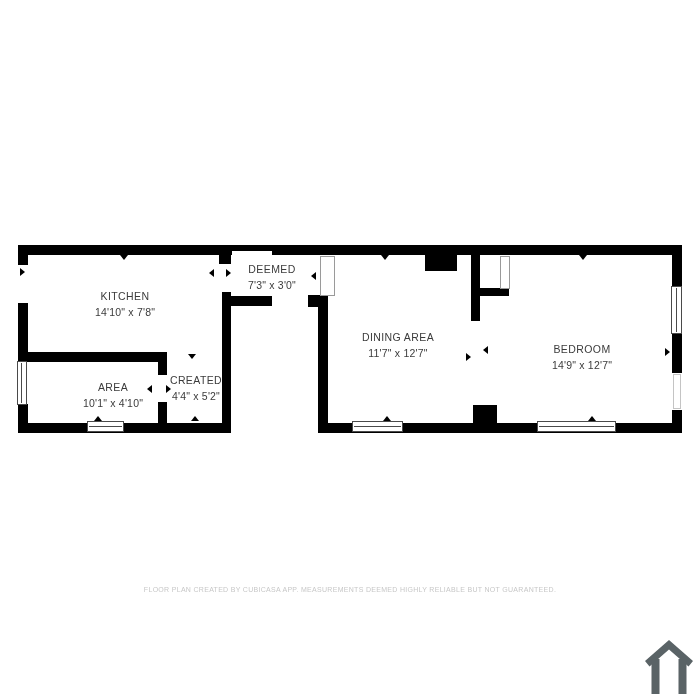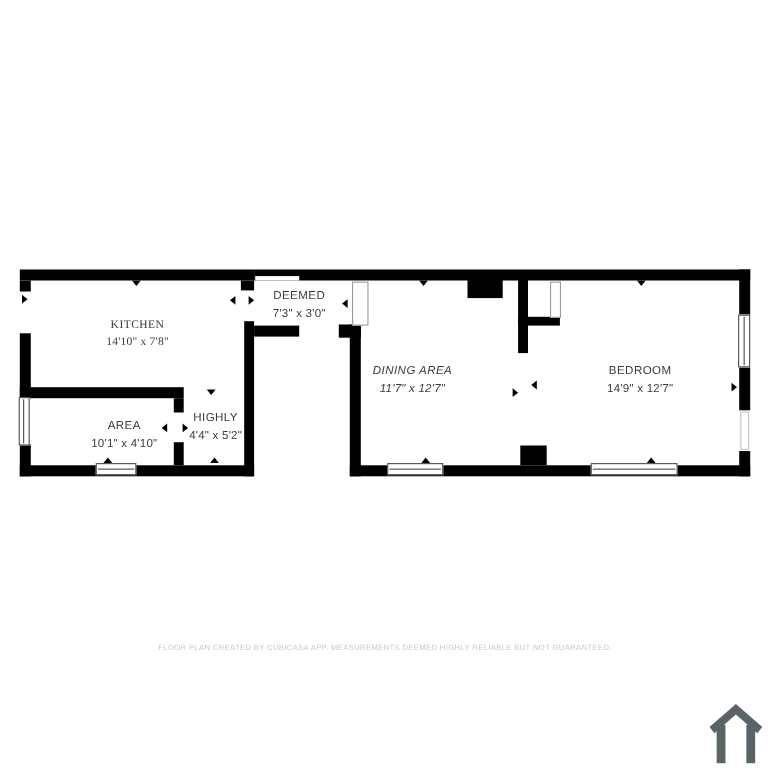--- a/index.html
+++ b/index.html
@@ -104,41 +104,41 @@
     <div class="tri down" style="left:381px; top:255px;"></div>
     <div class="tri down" style="left:579px; top:255px;"></div>
     <div class="tri left" style="left:483px; top:346px;"></div>
     <div class="tri right" style="left:466px; top:353px;"></div>
     <div class="tri right" style="left:665px; top:348px;"></div>
     <div class="tri up" style="left:383px; top:416px;"></div>
     <div class="tri up" style="left:588px; top:416px;"></div>
     <div class="tri up" style="left:94px;  top:416px;"></div>
     <div class="tri up" style="left:191px; top:416px;"></div>
 
-    <div class="room-label" style="left:125px; top:304px;font-family:Liberation Serif, serif;">
+    <div class="room-label" style="left:125px; top:304px;">
       <div class="name">KITCHEN</div>
       <div class="dims">14'10" x 7'8"</div>
     </div>
     <div class="room-label" style="left:272px; top:277px;">
       <div class="name">DEEMED</div>
       <div class="dims">7'3" x 3'0"</div>
     </div>
     <div class="room-label" style="left:113px; top:395px;">
       <div class="name">AREA</div>
       <div class="dims">10'1" x 4'10"</div>
     </div>
     <div class="room-label" style="left:196px; top:388px;">
-      <div class="name">HIGHLY</div>
+      <div class="name">CREATED</div>
       <div class="dims">4'4" x 5'2"</div>
     </div>
-    <div class="room-label" style="left:375px; top:345px;font-style:italic;">
+    <div class="room-label" style="left:398px; top:345px;">
       <div class="name">DINING AREA</div>
       <div class="dims">11'7" x 12'7"</div>
     </div>
-    <div class="room-label" style="left:582px; top:345px;">
+    <div class="room-label" style="left:582px; top:357px;">
       <div class="name">BEDROOM</div>
       <div class="dims">14'9" x 12'7"</div>
     </div>
   </div>
 
   <div class="disclaimer">FLOOR PLAN CREATED BY CUBICASA APP. MEASUREMENTS DEEMED HIGHLY RELIABLE BUT NOT GUARANTEED.</div>
 
   <svg class="logo" viewBox="0 0 50 55" aria-hidden="true">
     <polygon points="25,1 49,22 44.5,27.5 25,10.5 5.5,27.5 1,22" fill="#5a6366"></polygon>
     <rect x="7.5" y="20" width="8" height="35" fill="#5a6366"></rect>

